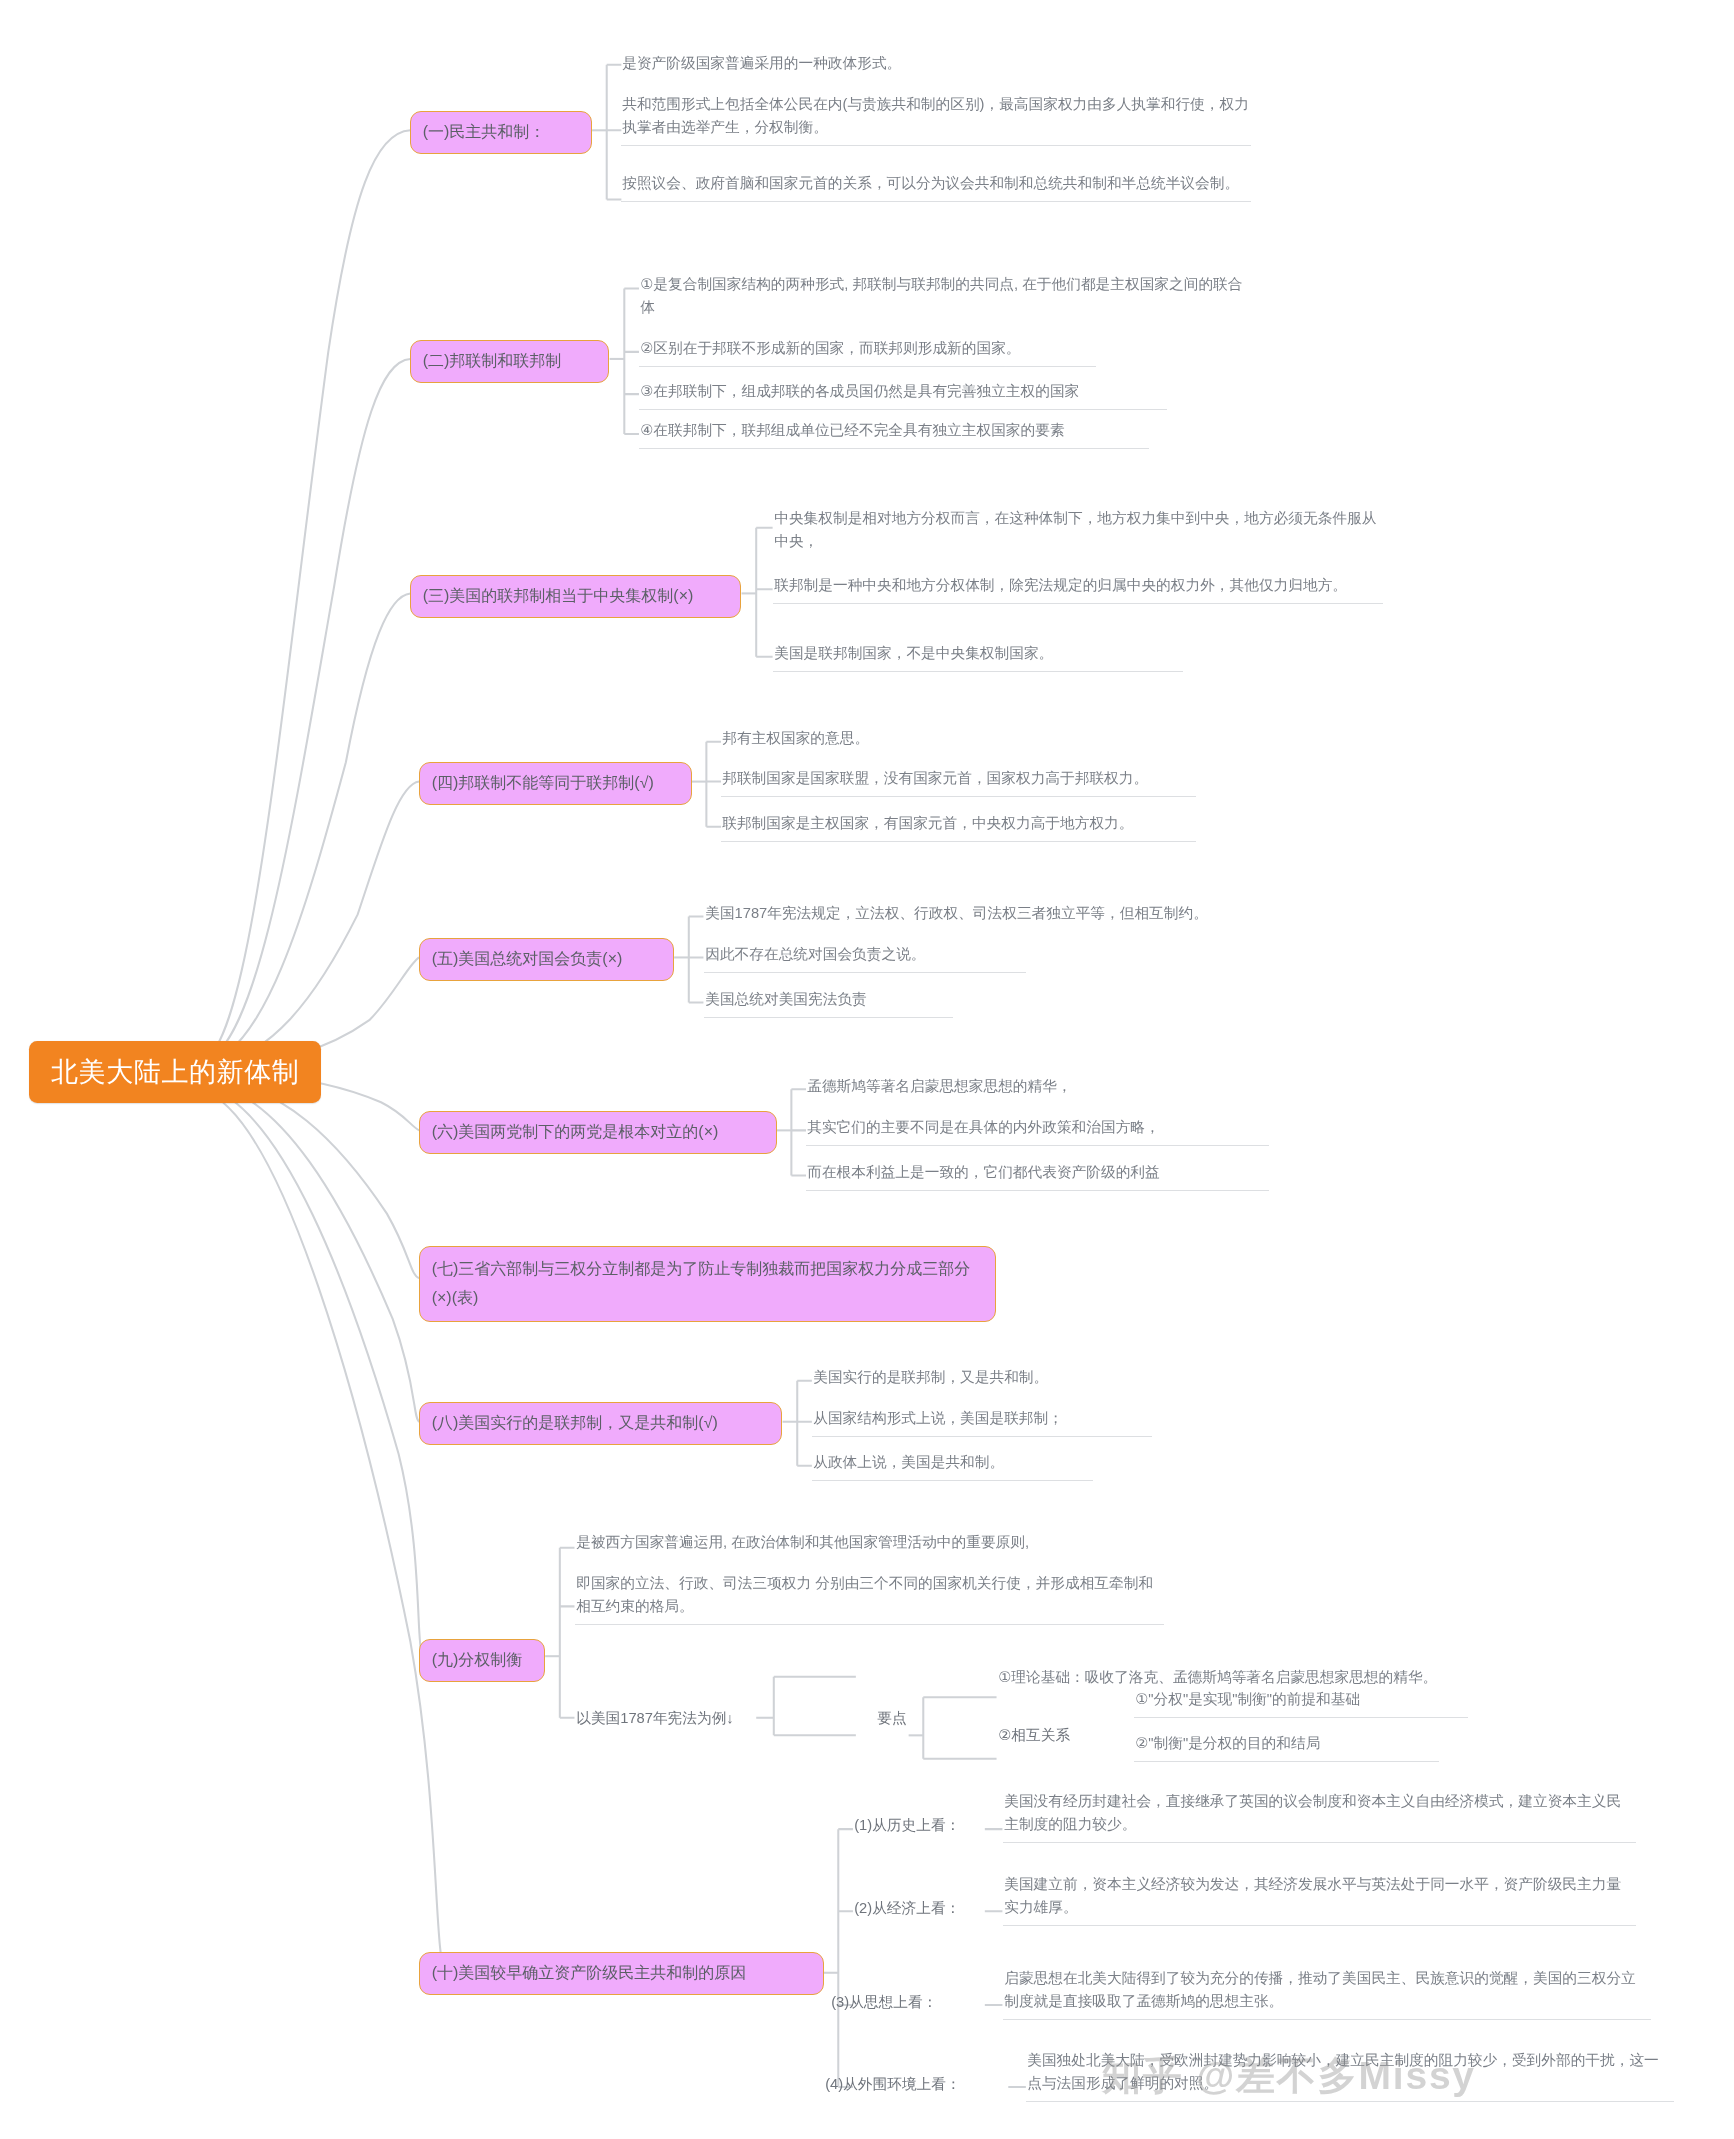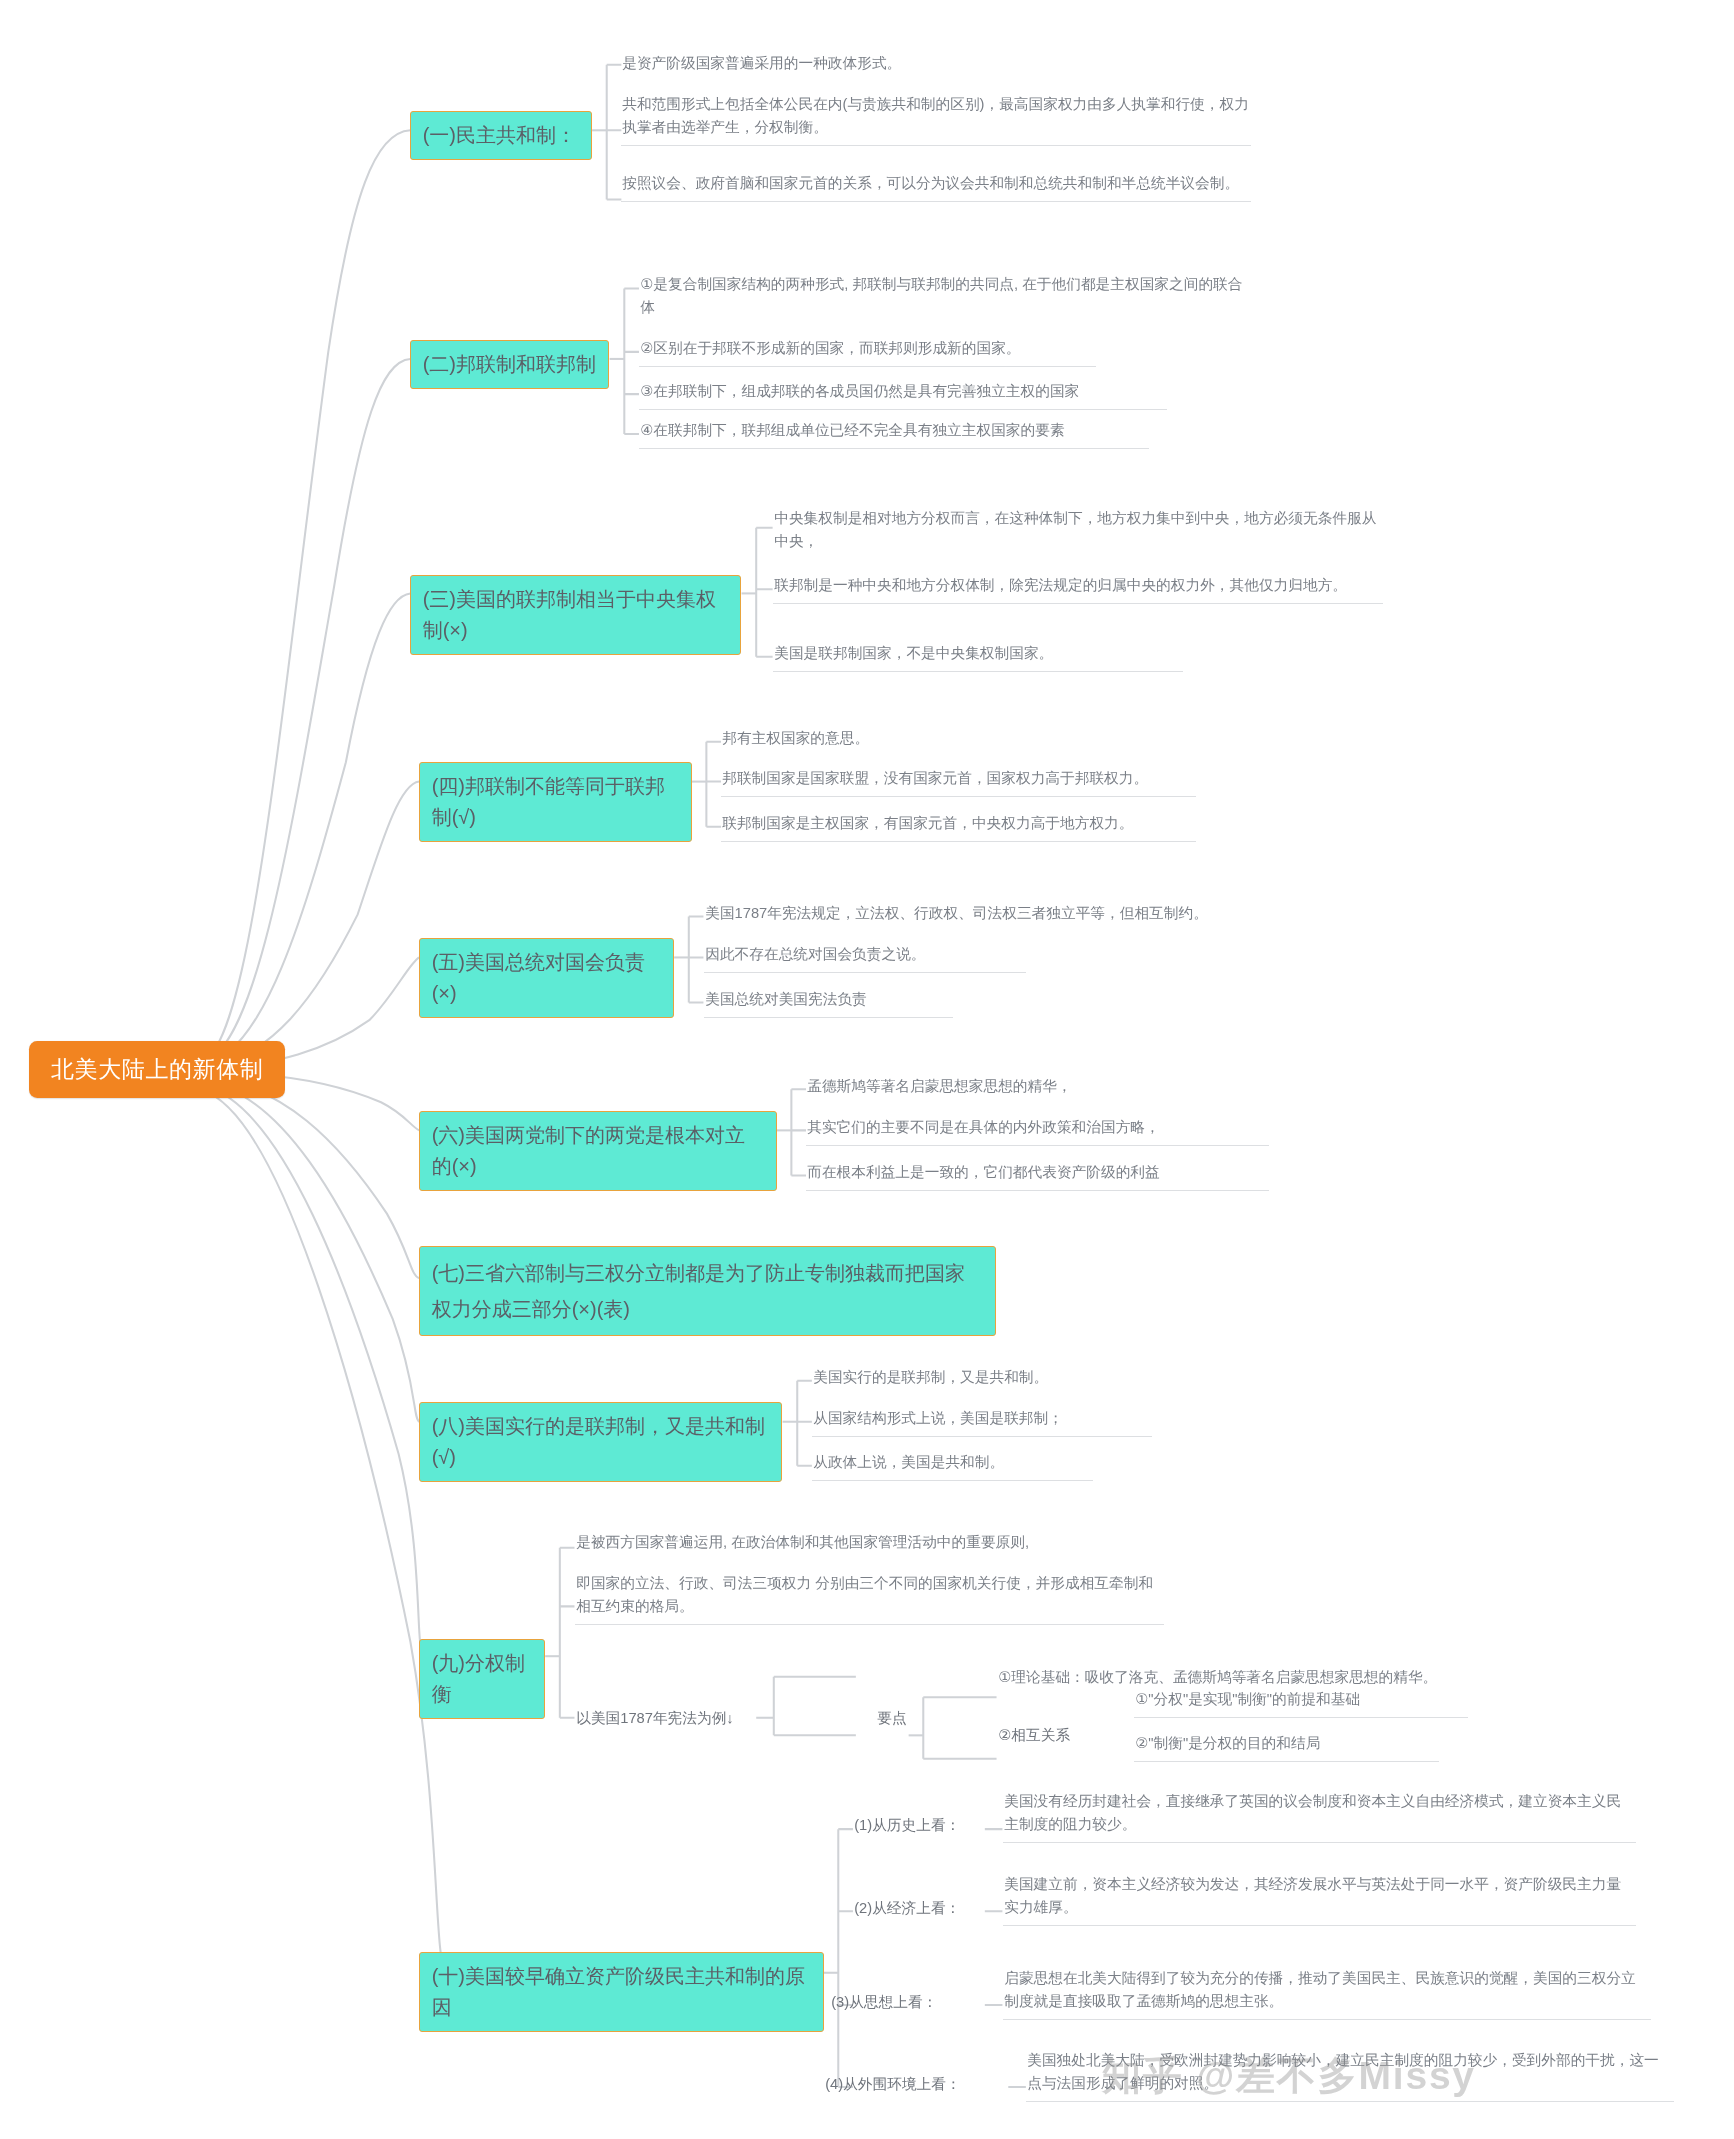--- a/index.html
+++ b/index.html
@@ -11,35 +11,35 @@
   }
   #canvas{position:absolute;inset:0;}
   svg.links{position:absolute;left:0;top:0;width:1734px;height:2140px;pointer-events:none;}
 
   
   .root{
     position:absolute;
     background:#F28420;
     border-radius:8.2px;
     color:#ffffff;
-    font-size:23px;
+    font-size:27px;
     letter-spacing:0.6px;
     padding:13px 22px;
     white-space:nowrap;
     box-shadow:0 0.6px 1.2px rgba(0,0,0,.12);
   }
 
   
   .l1{
     position:absolute;
     border:1.8px solid #E8A33D;
-    border-radius:3px;
-    background:#5eead4;
+    border-radius:11px;
+    background:#f0abfc;
     color:#5b5f66;
-    font-size:20px;
+    font-size:16px;
     line-height:1.55;
     padding:8.2px 11.7px;
     box-sizing:border-box;
   }
   .l1.multi{line-height:1.8;}
 
   
   .leaf{
     position:absolute;
     color:#7a7f87;

